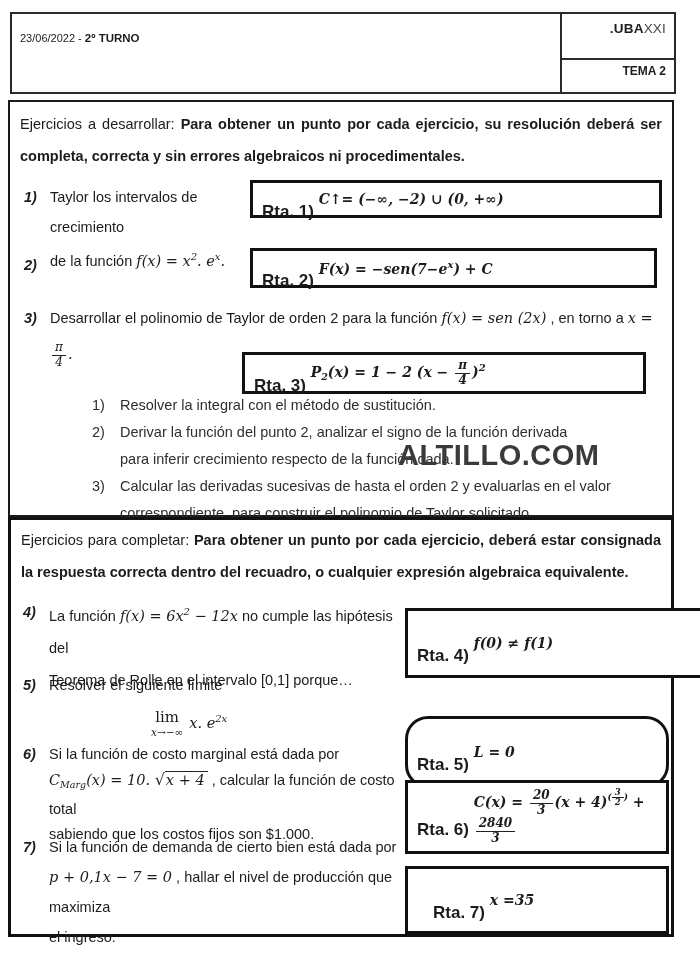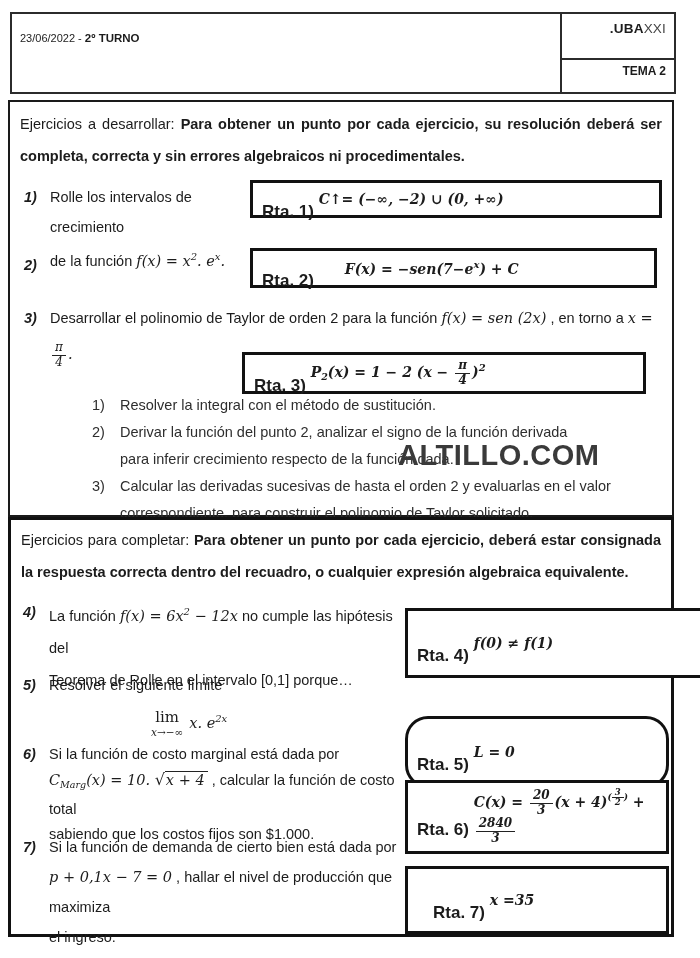--- a/index.html
+++ b/index.html
@@ -92,39 +92,39 @@
       </div>
     </div>
   </div>
 
   <div class="sec sec1">
     <p class="intro" style="top:6px;"><span class="lbl">Ejercicios a desarrollar: </span><span class="txt">Para obtener un punto por cada ejercicio, su resolución deberá ser completa, correcta y sin errores algebraicos ni procedimentales.</span></p>
 
     <div class="ex" style="left:14px; top:80px; width:230px;">
       <div class="exrow">
         <span class="exnum">1)</span>
-        <span>Rolle los intervalos de crecimiento</span>
+        <span>Taylor los intervalos de crecimiento</span>
       </div>
       <div class="l2">
         <span>de la función </span><span class="math"><span>f(x) = x</span><sup>2</sup><span>. e</span><sup>x</sup><span>.</span></span>
       </div>
     </div>
 
     <div class="ansbox" style="left:240px; top:78px; width:412px; height:38px;">
       <span class="rl">Rta. 1) </span>
         <span class="mathb">C↑= (−∞, −2) ∪ (0, +∞)</span>
     </div>
 
     <div class="ex" style="left:14px; top:148px; width:230px;">
       <div class="exrow">
         <span class="exnum">2)</span>
       </div>
     </div>
 
-    <div class="ansbox" style="left:240px; top:146px; width:407px; height:40px;gap:26px;">
+    <div class="ansbox" style="left:240px; top:146px; width:407px; height:40px;">
       <span class="rl">Rta. 2) </span>
         <span class="mathb"><span>F(x) = −sen(7−e</span><sup>x</sup><span>) + C</span></span>
     </div>
 
     <div class="ex" style="left:14px; top:198px; width:648px; line-height:36px;">
       <div class="exrow">
         <span class="exnum">3)</span>
         <span><span>Desarrollar el polinomio de Taylor de orden 2 para la función </span><span class="math">f(x) = sen (2x)</span><span> , en torno a </span><span class="math"><span>x = </span><span class="frac">
                 <span class="fn">π</span>
                 <span class="fd">4</span>

